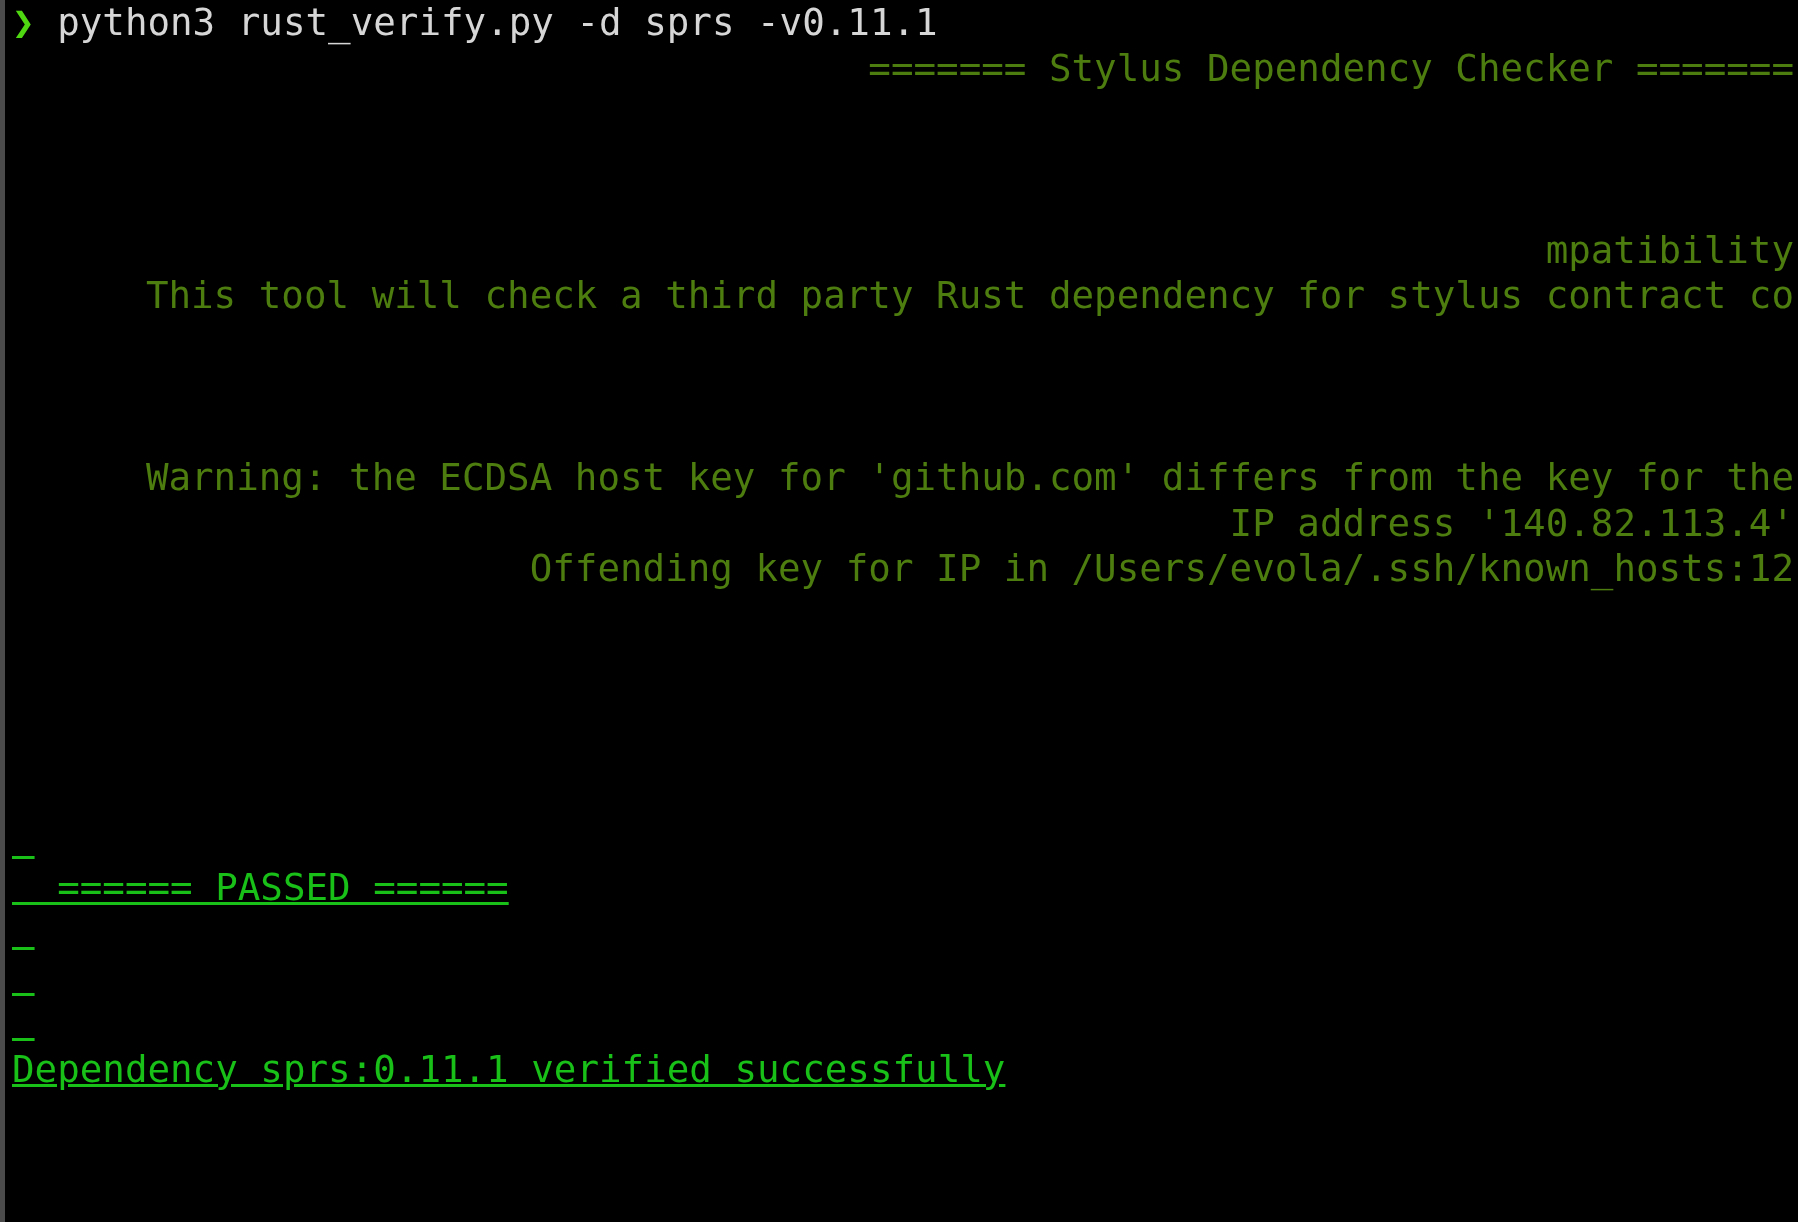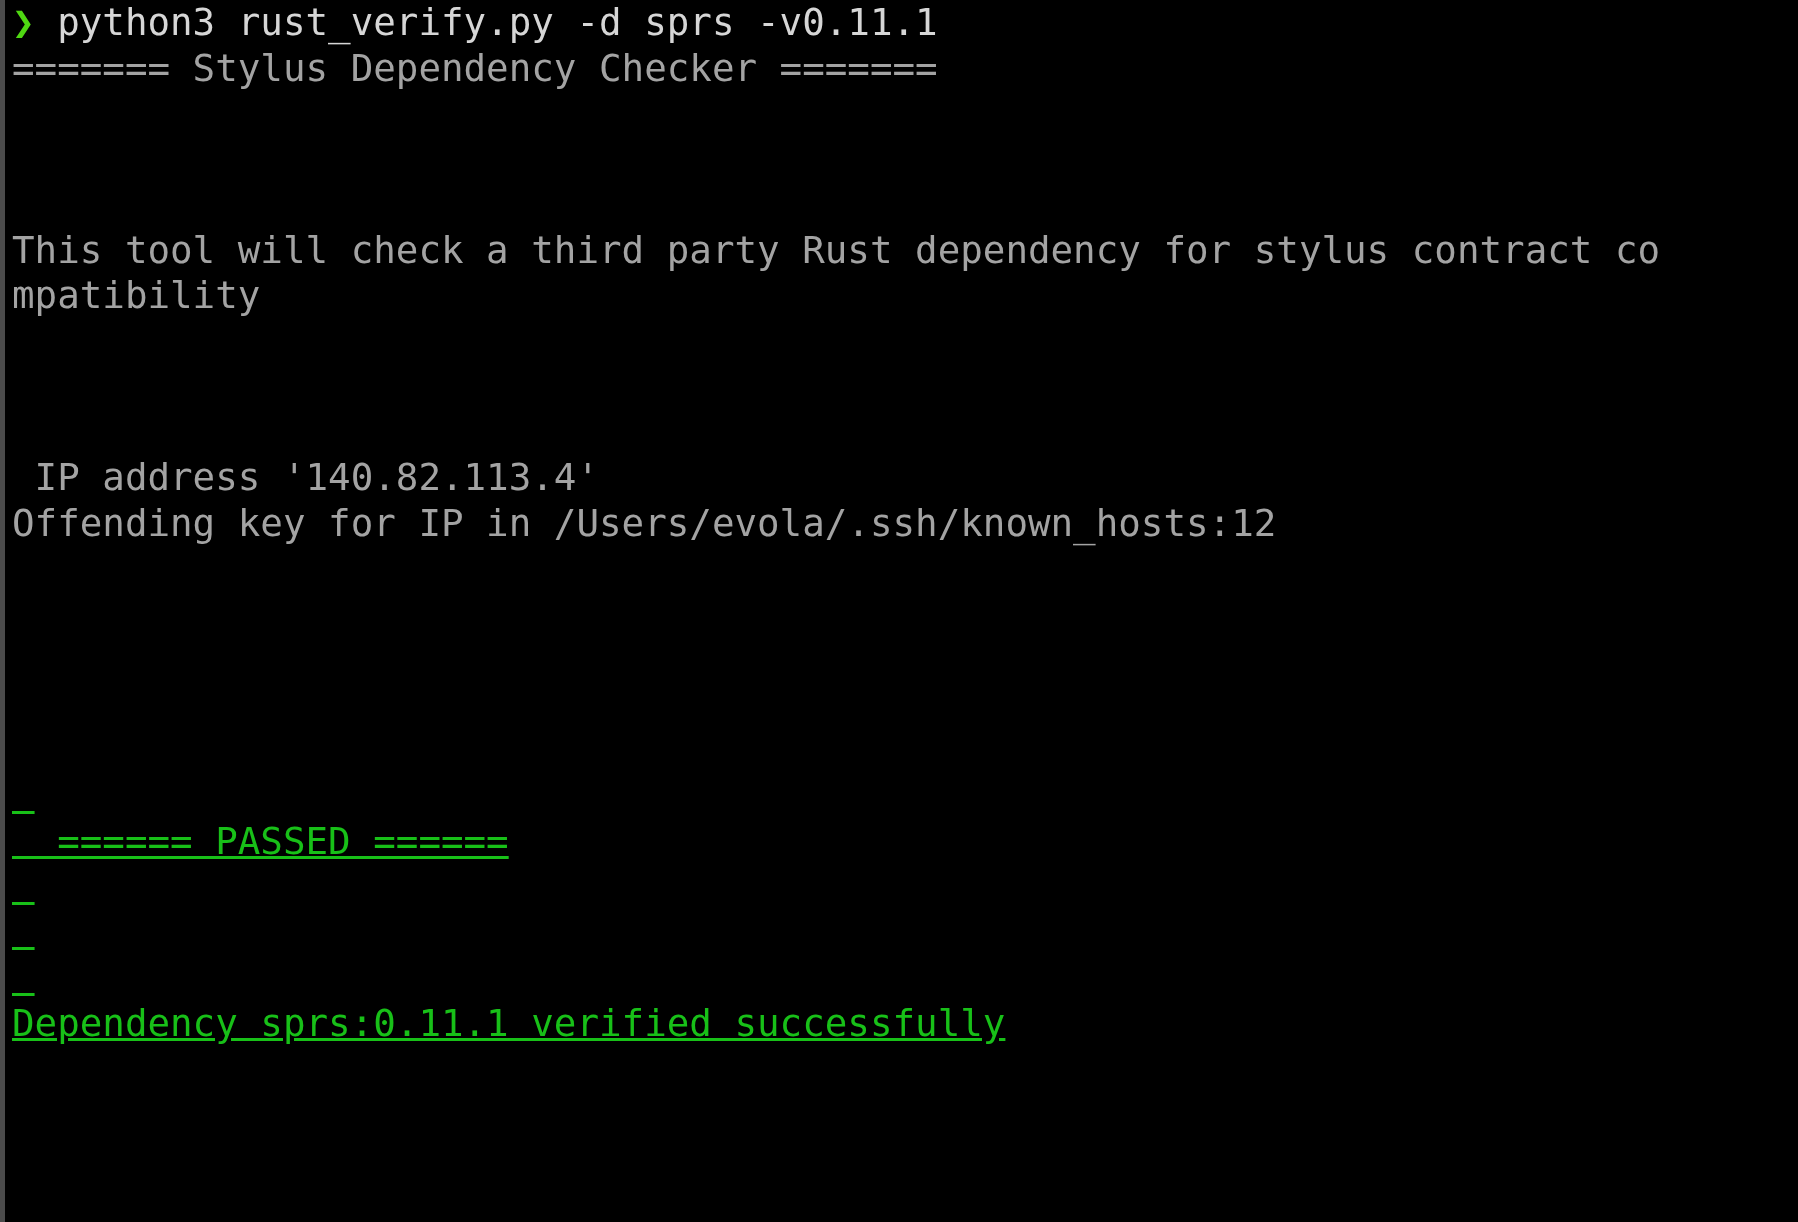--- a/index.html
+++ b/index.html
@@ -49,21 +49,21 @@
     font-size: 37.5px;
     line-height: 45.5px;
     letter-spacing: 0px;
     white-space: pre;
     font-family: "DejaVu Sans Mono", "Liberation Mono", monospace;
     height: 45.5px;
   }
   .line.blank { }
 
   .c-white   { color: #d6d6d6; }
-  .c-blue    { color: #a3a3a3; }
+  .c-blue    { color: #4d7c0f; text-align: right; }
   .c-green   { color: #18c018; text-decoration: underline; }
 
   .prompt-glyph {
     color: #4fd712;
     font-weight: bold;
   }
 </style>
 </head>
 <body>
 
@@ -73,25 +73,26 @@
 
   <div id="screen">
 
     <div class="line"><span class="prompt-glyph">❯ </span><span class="c-white">python3 rust_verify.py -d sprs -v0.11.1</span></div>
 
     <div id="output-lines">
         <div class="line c-blue">======= Stylus Dependency Checker =======</div>
         <div class="line c-blue blank">&nbsp;</div>
         <div class="line c-blue blank">&nbsp;</div>
         <div class="line c-blue blank">&nbsp;</div>
+        <div class="line c-blue">mpatibility</div>
         <div class="line c-blue">This tool will check a third party Rust dependency for stylus contract co</div>
-        <div class="line c-blue">mpatibility</div>
         <div class="line c-blue blank">&nbsp;</div>
         <div class="line c-blue blank">&nbsp;</div>
         <div class="line c-blue blank">&nbsp;</div>
+        <div class="line c-blue">Warning: the ECDSA host key for 'github.com' differs from the key for the</div>
         <div class="line c-blue"> IP address '140.82.113.4'</div>
         <div class="line c-blue">Offending key for IP in /Users/evola/.ssh/known_hosts:12</div>
         <div class="line c-blue blank">&nbsp;</div>
         <div class="line c-white blank">&nbsp;</div>
         <div class="line c-white blank">&nbsp;</div>
         <div class="line c-white blank">&nbsp;</div>
         <div class="line c-white blank">&nbsp;</div>
         <div class="line c-green blank">&nbsp;</div>
         <div class="line c-green">  ====== PASSED ======</div>
         <div class="line c-green blank">&nbsp;</div>

